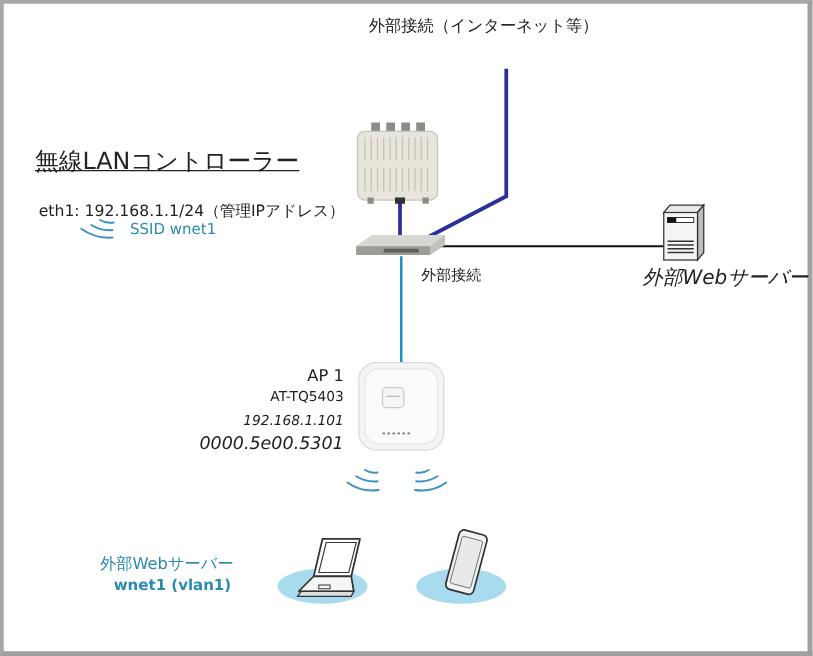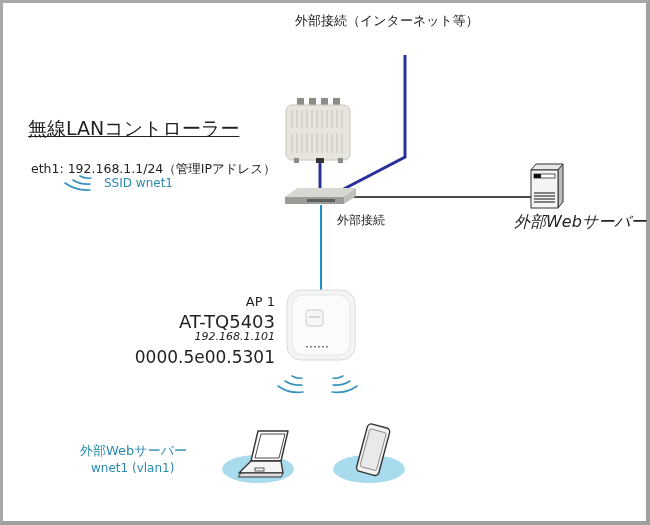--- a/index.html
+++ b/index.html
@@ -12,25 +12,25 @@
   .lbl { position: absolute; white-space: nowrap; color: #222; }
   .blue { color: #2a8ab0; }
   #controller-title { left: 28px; top: 116px; font-size: 19px; text-decoration: underline; }
   #controller-ip { left: 31px; top: 161px; font-size: 12.5px; }
   #ssid-label { left: 104px; top: 176px; font-size: 12px; }
   #ext-label { left: 295px; top: 12px; font-size: 13px; }
   #switch-label { left: 337px; top: 212px; font-size: 12px; }
   #web-label { left: 514px; top: 212px; font-size: 16px; font-style: italic; }
   .ap-info { position: absolute; right: 375px; text-align: right; white-space: nowrap; color: #222; }
   #ap-name { top: 294px; font-size: 13px; margin-left: 32px; }
-  #ap-model { top: 311px; font-size: 18px; text-align: right; }
+  #ap-model { top: 311px; font-size: 11px; text-align: right; }
   #ap-ip { top: 330px; font-size: 11px; font-style: italic; }
-  #ap-mac { top: 347px; font-size: 17px; }
+  #ap-mac { top: 347px; font-size: 14px; font-style: italic; }
   #wnet-title { left: 80px; top: 442px; font-size: 13px; }
-  #wnet-sub { left: 91px; top: 461px; font-size: 12px; }
+  #wnet-sub { left: 91px; top: 461px; font-size: 12px; font-weight: bold; }
 </style>
 </head>
 <body>
 
 <div class="frame"></div>
 
 <svg class="diagram" width="650" height="525" viewBox="0 0 650 525">
 
   <polyline points="405,55 405,157 338,192" fill="none" stroke="#2b2f9a" stroke-width="3"></polyline>
   <line x1="320" y1="160" x2="320" y2="195" stroke="#2b2f9a" stroke-width="3"></line>

